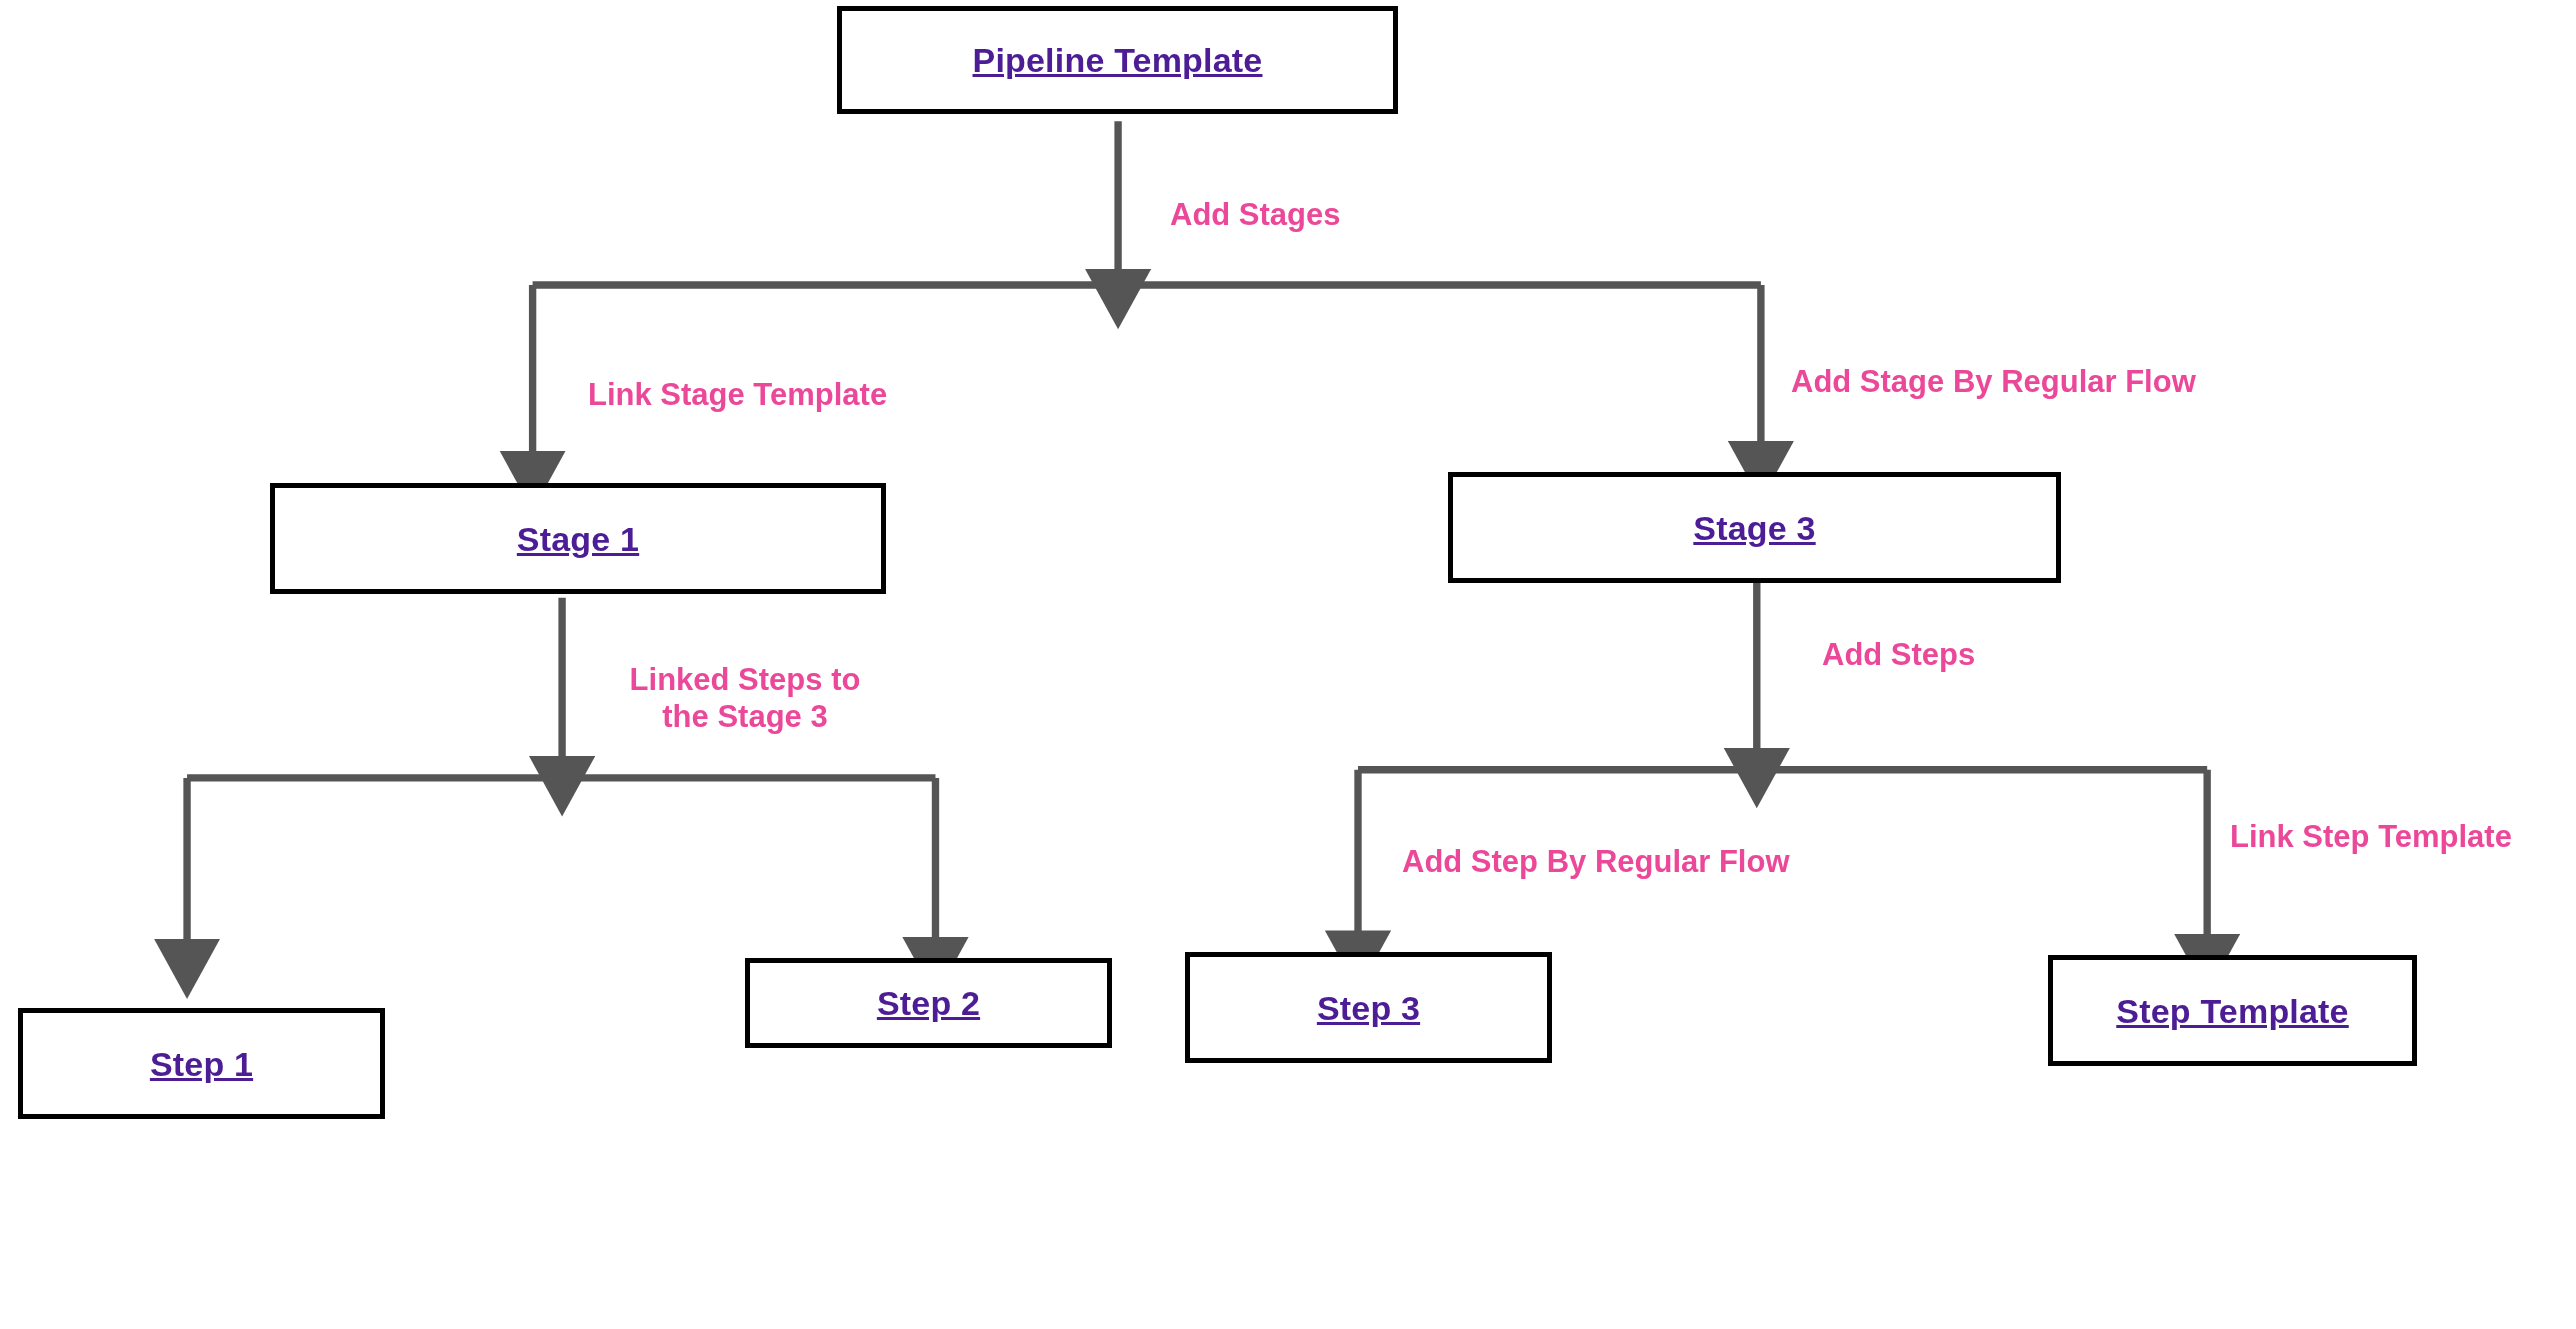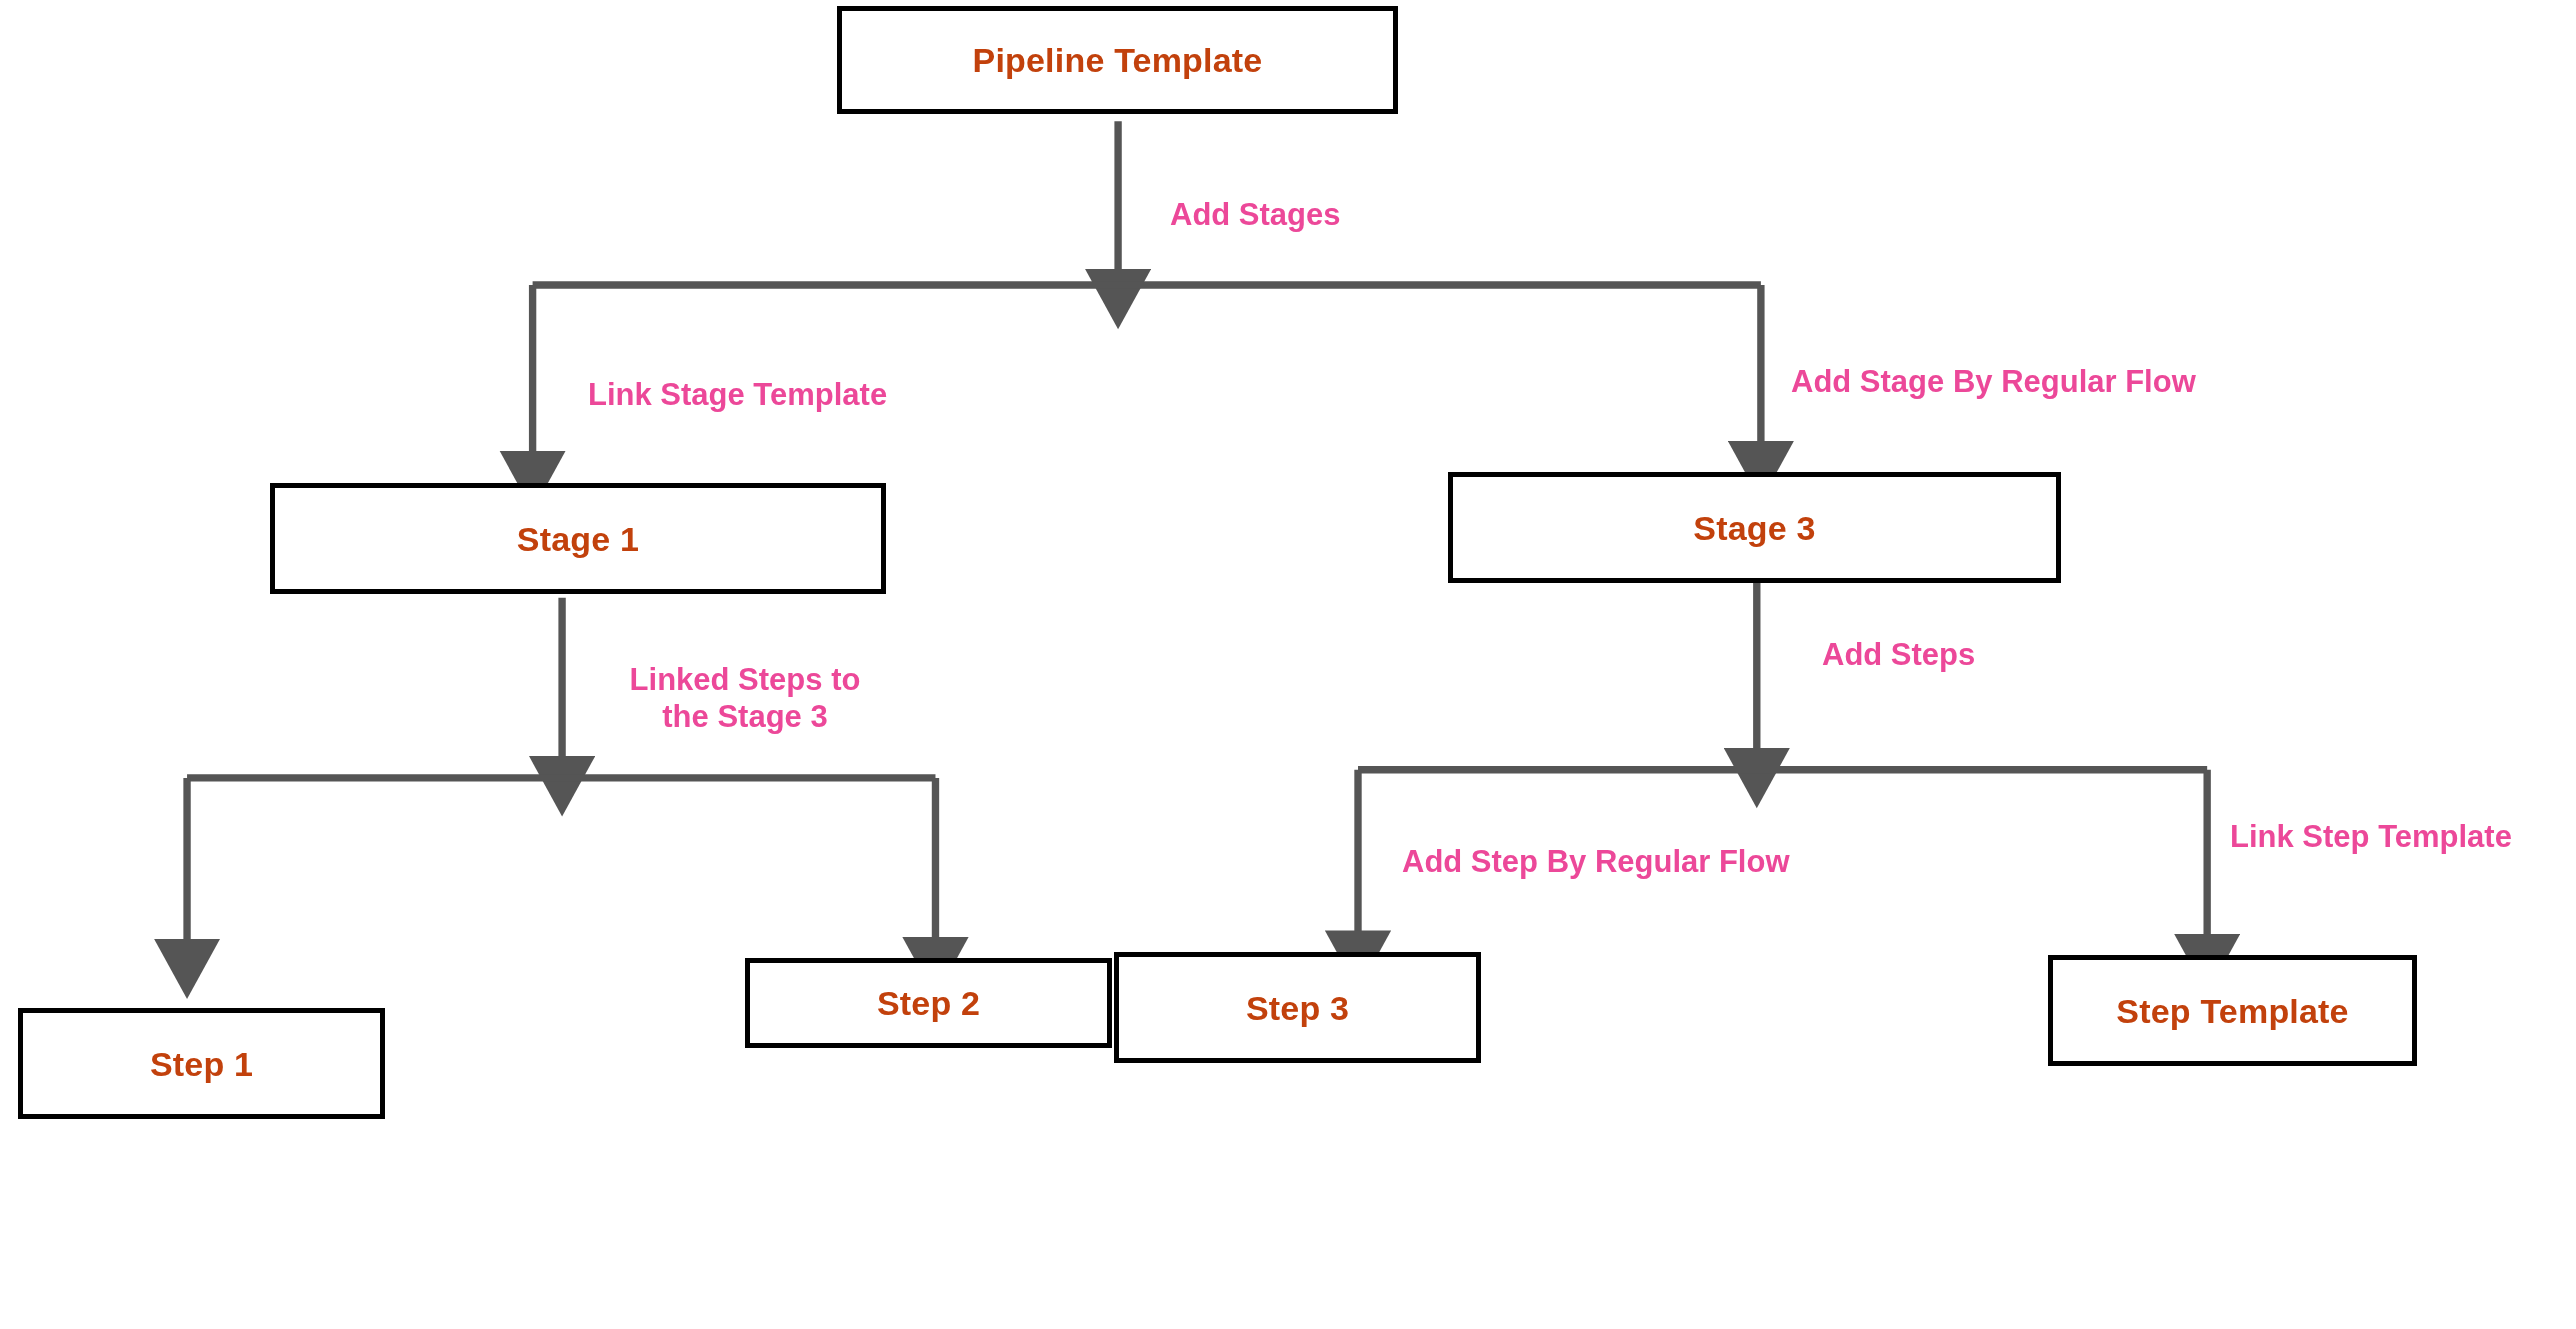--- a/index.html
+++ b/index.html
@@ -30,24 +30,25 @@
     background: #ffffff;
     border: 5.7px solid #000000;
     display: flex;
     align-items: center;
     justify-content: center;
     z-index: 3;
   }
   .node-label {
     font-size: 34px;
     font-weight: bold;
-    color: #c2410c;
+    color: #4c1d95;
     letter-spacing: 0.2px;
     white-space: nowrap;
     line-height: 1;
+    text-decoration: underline;
   }
   .edge-label {
     position: absolute;
     font-size: 31px;
     font-weight: bold;
     color: #ec4899;
     line-height: 1.18;
     white-space: nowrap;
     z-index: 4;
   }
@@ -112,21 +113,21 @@
   </div>
 
   <div class="node" style="left:18px; top:960px; width:367px; height:111px;margin-top:48px;">
     <span class="node-label">Step 1</span>
   </div>
 
   <div class="node" style="left:745px; top:958px; width:367px; height:90px;">
     <span class="node-label">Step 2</span>
   </div>
 
-  <div class="node" style="left:1114px; top:952px; width:367px; height:111px;">
+  <div class="node" style="left:1185px; top:952px; width:367px; height:111px;">
     <span class="node-label">Step 3</span>
   </div>
 
   <div class="node" style="left:2048px; top:955px; width:369px; height:111px;">
     <span class="node-label">Step Template</span>
   </div>
 
   <span class="edge-label" style="left:1170px; top:197px;">Add Stages</span>
 
   <span class="edge-label" style="left:588px; top:377px;">Link Stage Template</span>

